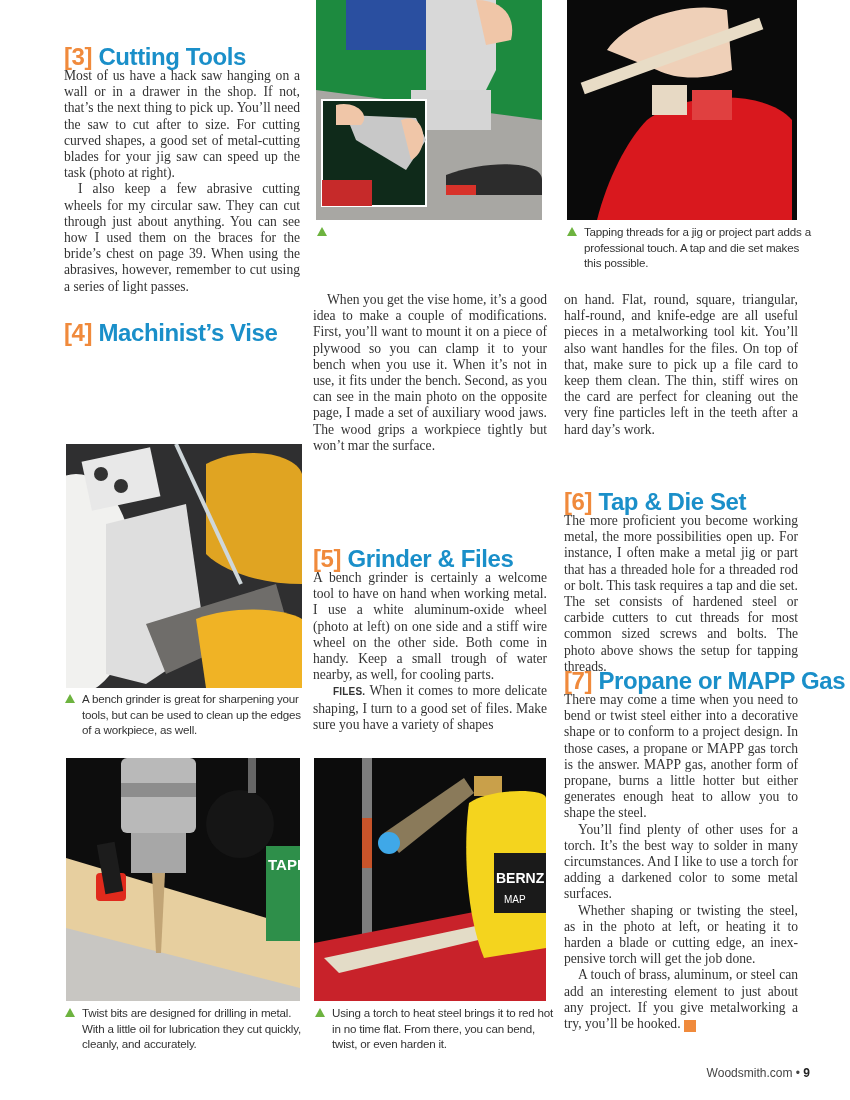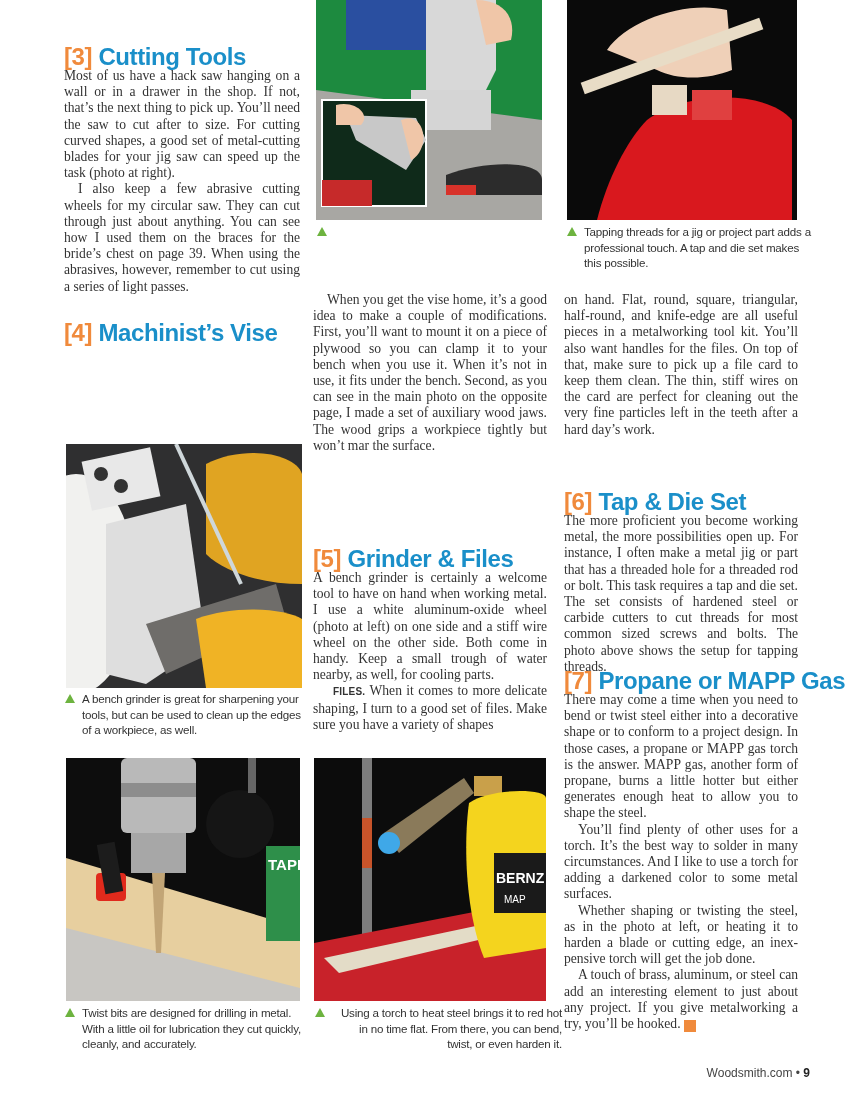--- a/index.html
+++ b/index.html
@@ -152,21 +152,21 @@
     <polygon points="10,200 200,160 215,170 25,215" fill="#e3dcc7"></polygon>
     <path d="M70 75 L150 20 L160 35 L85 95 Z" fill="#8a7a5a"></path>
     <circle cx="75" cy="85" r="11" fill="#3fa8e8"></circle>
     <rect x="160" y="18" width="28" height="20" fill="#c9a04a"></rect>
     <path d="M155 45 C175 30 232 30 232 40 L232 190 L170 200 C150 150 150 80 155 45 Z" fill="#f4d41e"></path>
     <rect x="180" y="95" width="52" height="60" fill="#1a1a1a"></rect>
     <text x="182" y="125" fill="#fff" font-family="Liberation Sans, sans-serif" font-weight="bold" font-size="14">BERNZ</text>
     <text x="190" y="145" fill="#fff" font-family="Liberation Sans, sans-serif" font-size="10">MAP</text>
   </svg>
 </div>
-<div class="caption" style="left:314px; top:1005px; width:230px;text-align:right;">
+<div class="caption" style="left:314px; top:1005px; width:230px;">
   <span class="tri"></span>
   <span>Using a torch to heat steel brings it to red hot in no time flat. From there, you can bend, twist, or even harden it.</span>
 </div>
 
 <div class="photo" style="left:567px; top:0px; width:230px; height:220px;" title="Tapping threads in a red machinist's vise">
   <svg width="230" height="220" viewBox="0 0 230 220">
     <rect width="230" height="220" fill="#0a0a0a"></rect>
     <path d="M40 50 C60 20 120 0 160 10 L165 70 C140 80 110 80 90 70 Z" fill="#efd0b8"></path>
     <rect x="10" y="50" width="190" height="12" fill="#e8dcc6" transform="rotate(-20 105 56)"></rect>
     <path d="M80 120 C120 90 200 90 225 120 L225 220 L30 220 C40 180 60 140 80 120 Z" fill="#d9181e"></path>

